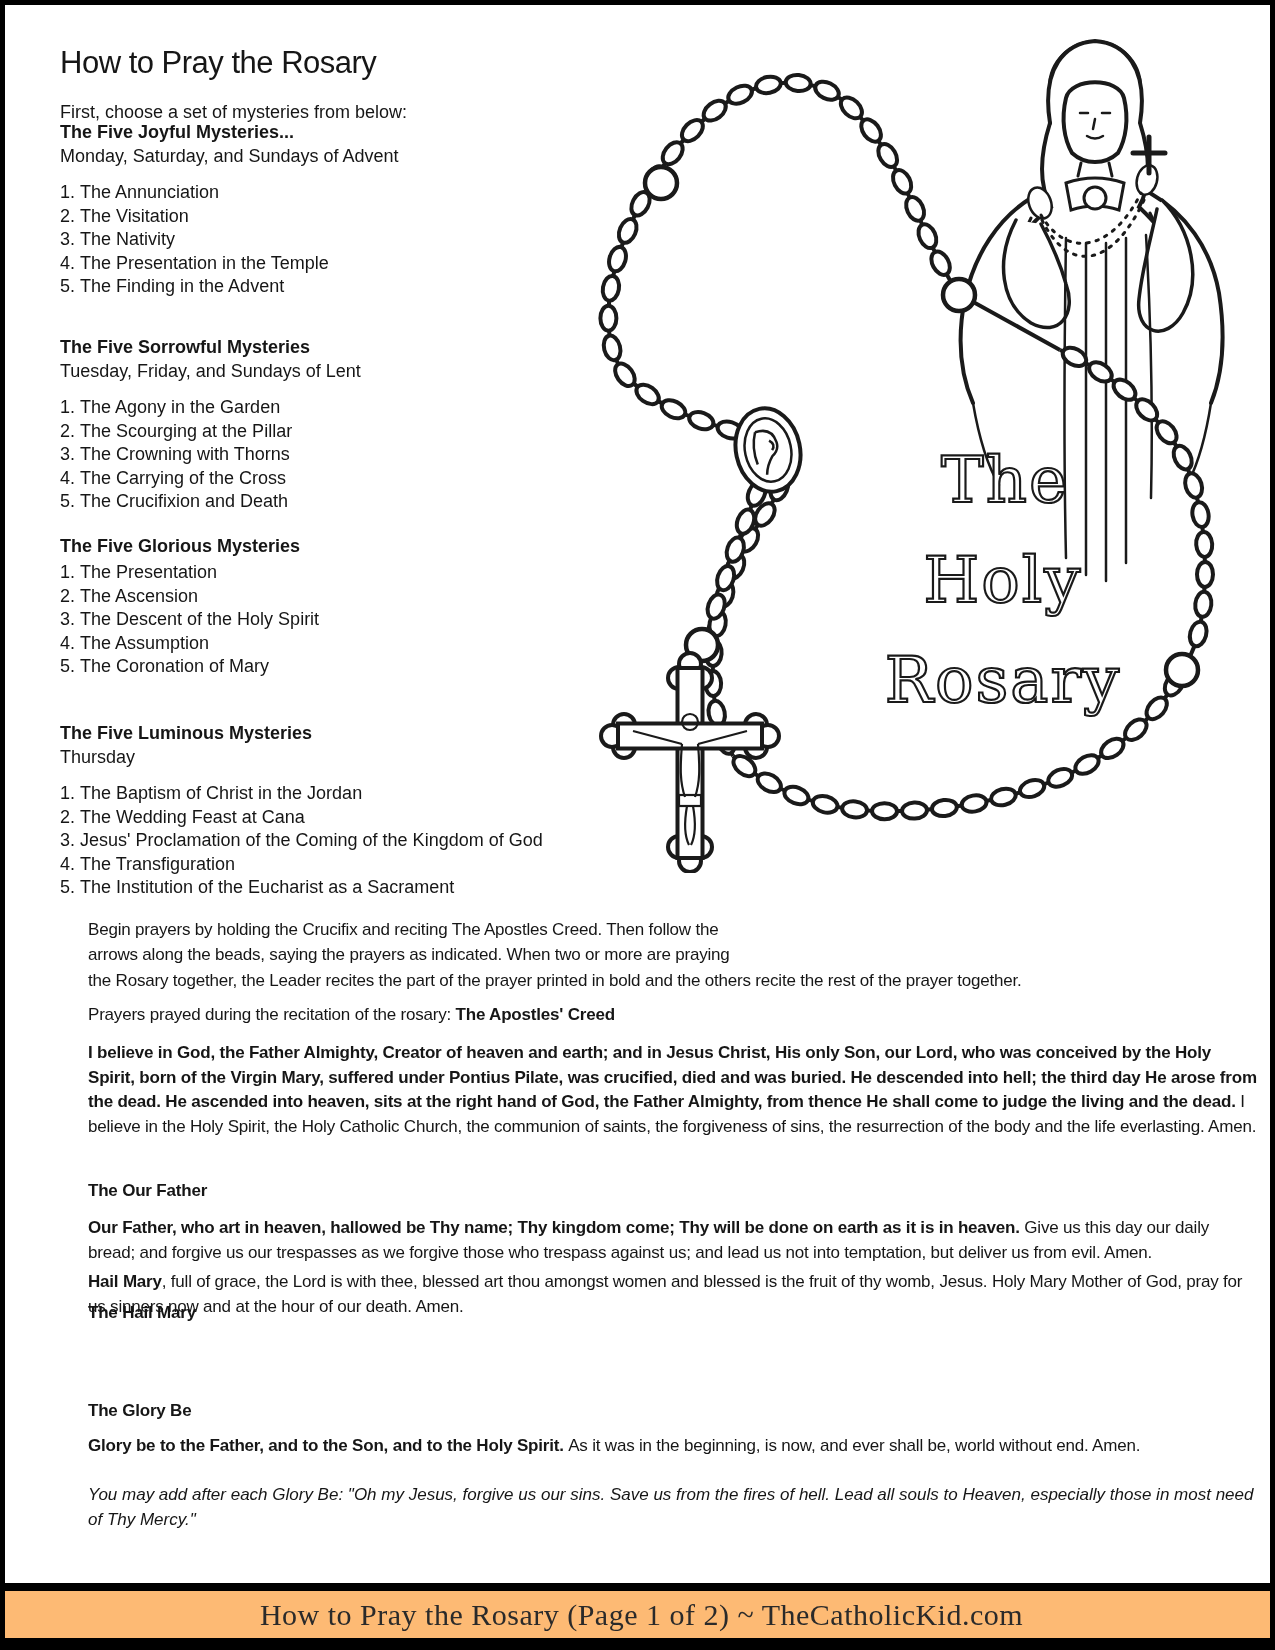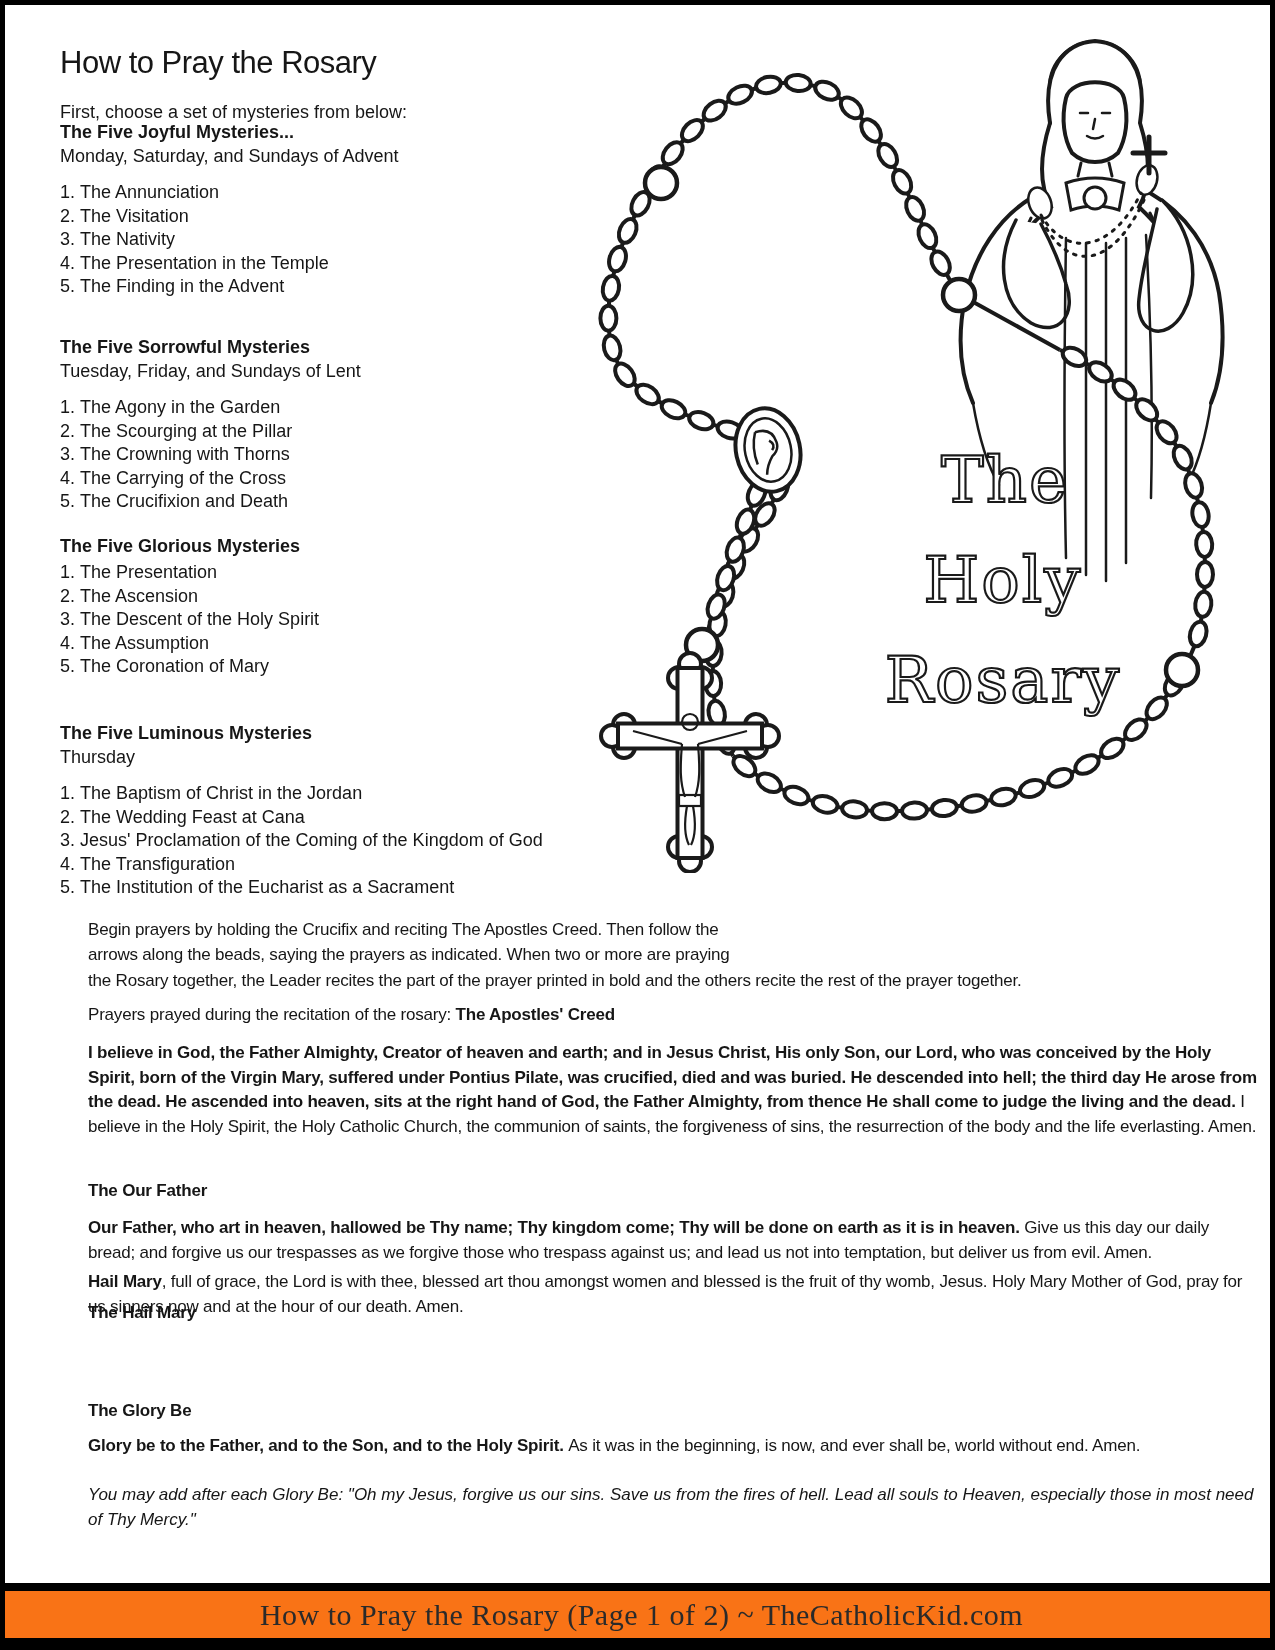--- a/index.html
+++ b/index.html
@@ -29,21 +29,21 @@
   #creed{top:1036px;}
   #of-head{top:1174px;font-weight:bold;}
   #of-par{top:1211px;}
   #hm-head{top:1296px;font-weight:bold;}
   #hm-par{top:1265px;}
   #gb-head{top:1394px;font-weight:bold;}
   #gb-par{top:1429px;}
   #gb-note{top:1478px;font-style:italic;letter-spacing:0;}
   #footer{
     left:0;right:0;bottom:0;height:47px;
-    background:#f97316;
+    background:#fdba74;
     border-top:8px solid #000;border-bottom:7px solid #000;
     display:flex;align-items:center;justify-content:center;
     font-family:"Liberation Serif",serif;
     font-size:30px;color:#2a2a2a;letter-spacing:0.5px;padding-left:8px;
   }
   #rosary{left:556px;top:18px;}
   #rosary text{
     font-family:"DejaVu Serif",serif;
     font-size:64px;
     fill:#fff;stroke:#1a1a1a;stroke-width:2.2px;

